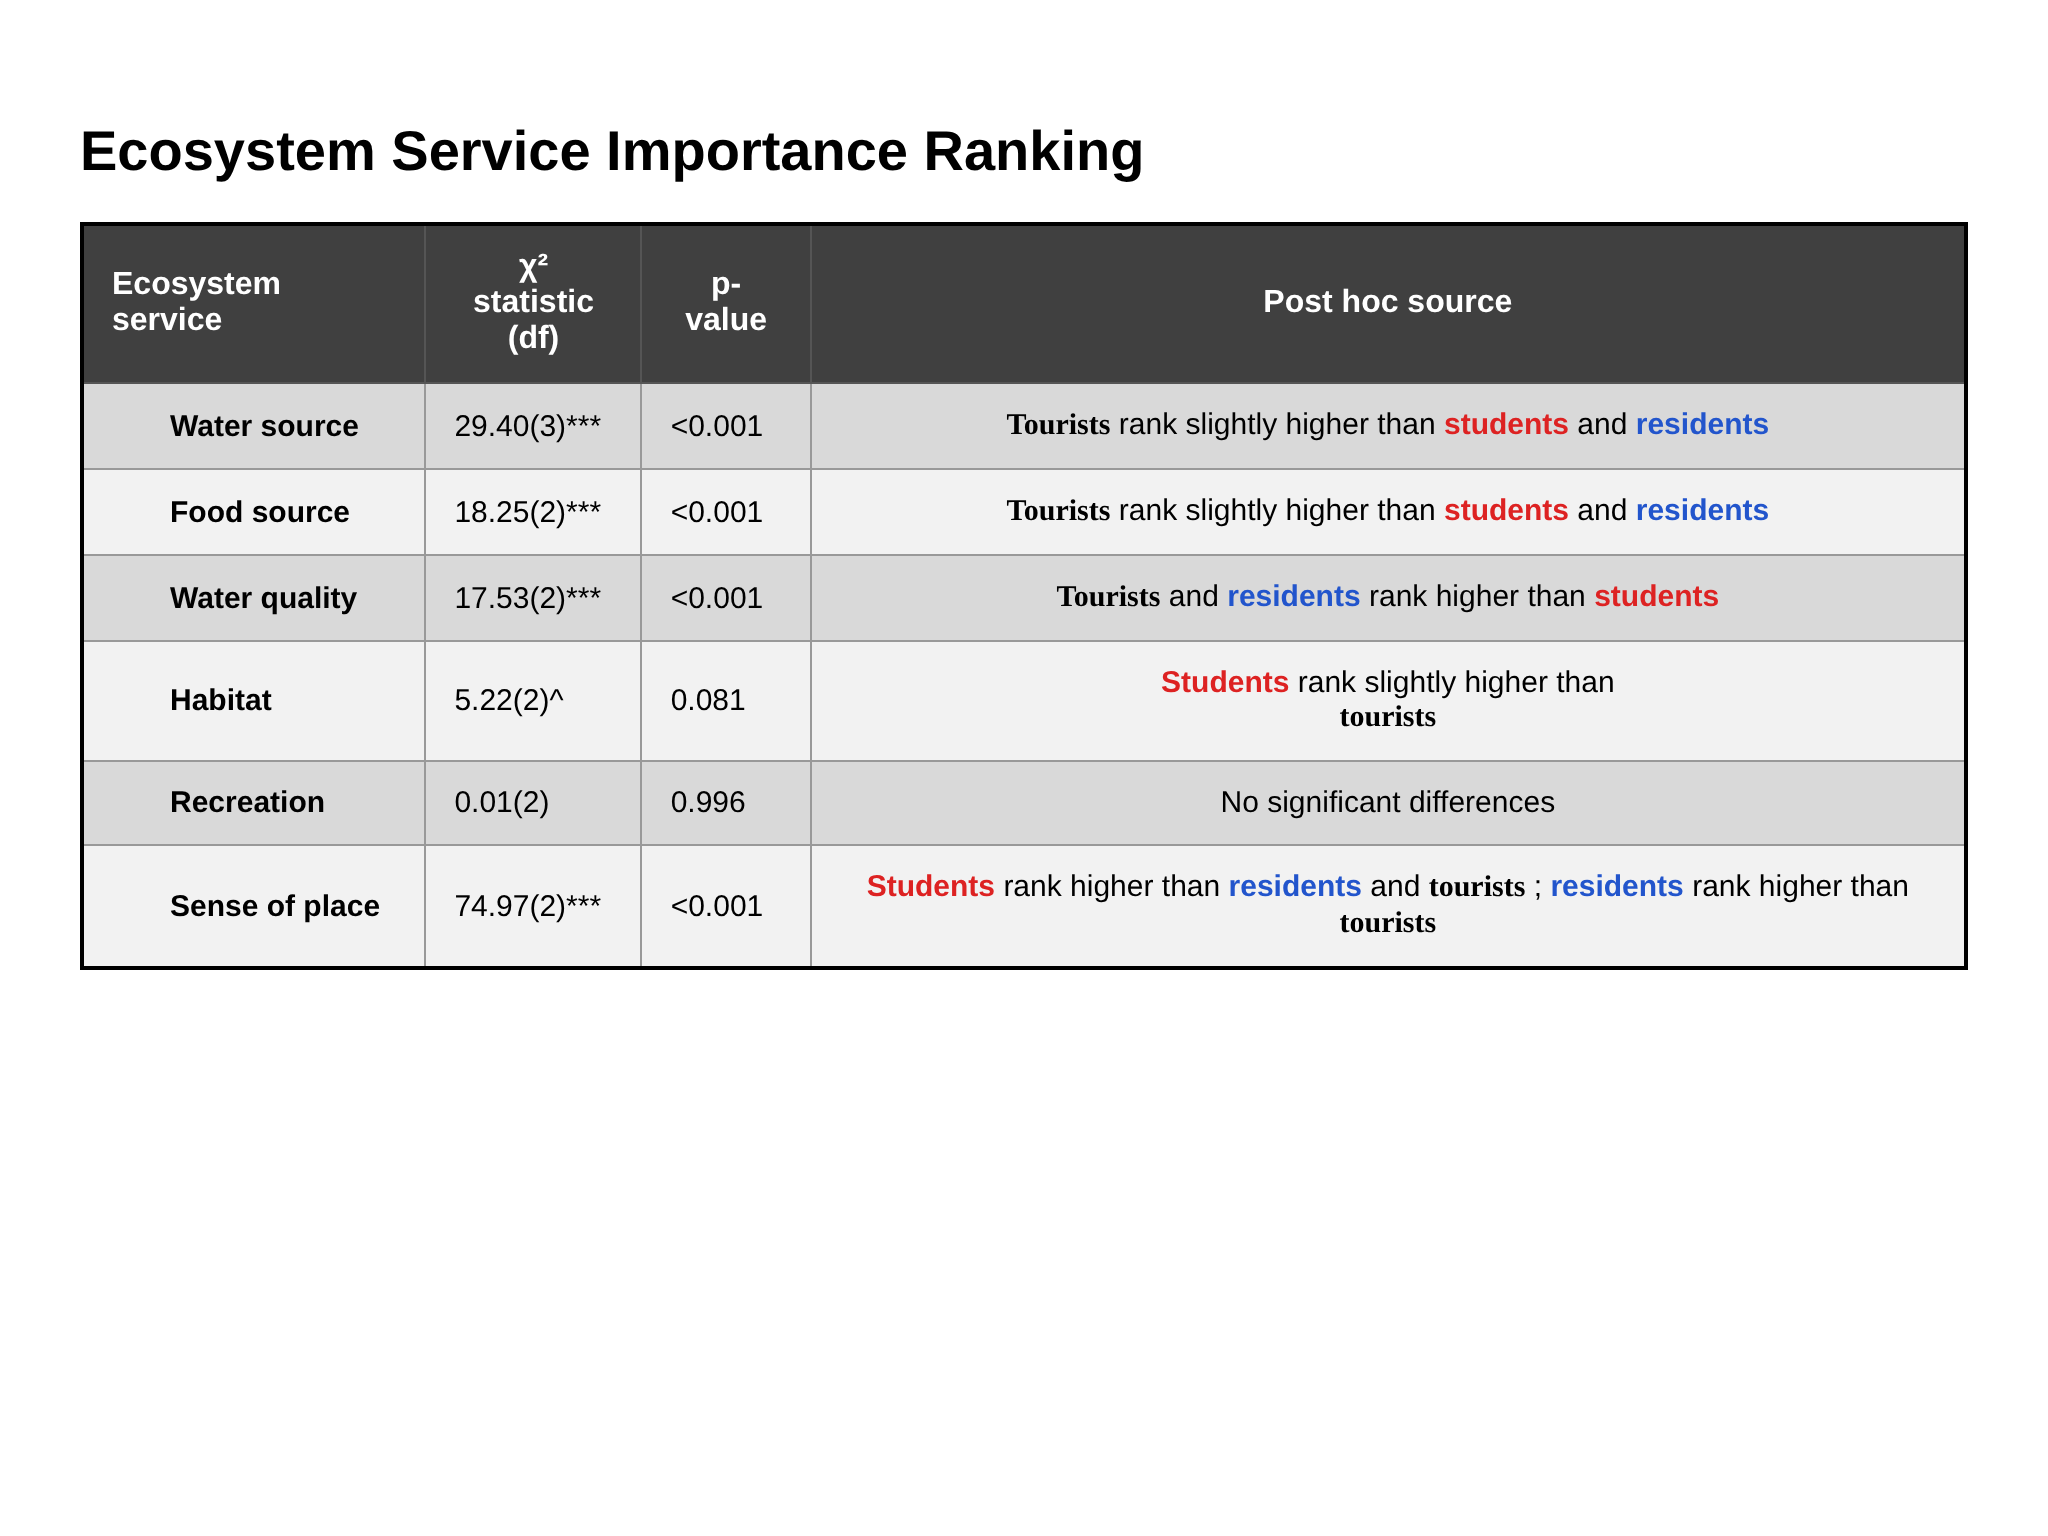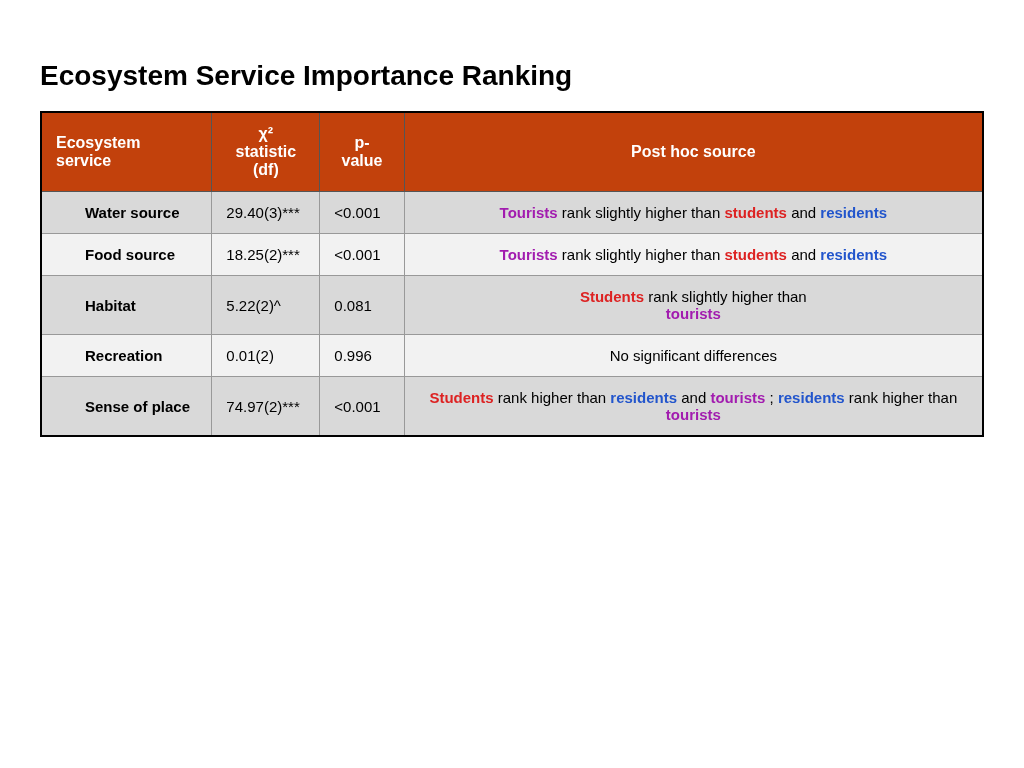--- a/index.html
+++ b/index.html
@@ -20,21 +20,21 @@
       font-weight: bold;
       color: #000000;
       margin-bottom: 19px;
     }
     table {
       width: 100%;
       border-collapse: collapse;
       border: 2px solid #000;
     }
     thead tr {
-      background-color: #c2410c;
+      background-color: #404040;
       color: #ffffff;
     }
     thead th {
       padding: 12px 14px;
       text-align: center;
       font-size: 16px;
       font-weight: bold;
       border: 1px solid #555;
     }
     thead th:first-child {
@@ -57,21 +57,21 @@
       font-size: 15px;
       color: #000;
       padding-left: 43px;
     }
     tbody td:nth-child(2),
     tbody td:nth-child(3) {
     }
     tbody td:nth-child(4) {
       text-align: center;
     }
-    .color-tourists { color: #a21caf; font-weight: bold; }
+    .color-tourists { color: #000000; font-weight: bold; font-family: Liberation Serif, serif; }
     .color-students { color: #dd2222; font-weight: bold; margin-top: 20px; }
     .color-residents { color: #2255cc; font-weight: bold; }
     .normal { color: #000; font-weight: normal; margin-top: 36px; }
   </style>
 </head>
 <body>
 
 <div class="page-container">
   <h1 class="page-title">Ecosystem Service Importance Ranking</h1>
 
@@ -110,20 +110,32 @@
         <td>&lt;0.001</td>
         <td>
           <span class="color-tourists">Tourists</span>
           <span class="normal"> rank slightly higher than </span>
           <span class="color-students">students</span>
           <span class="normal"> and </span>
           <span class="color-residents">residents</span>
         </td>
       </tr>
 
+      <tr>
+        <td>Water quality</td>
+        <td>17.53(2)***</td>
+        <td>&lt;0.001</td>
+        <td>
+          <span class="color-tourists">Tourists</span>
+          <span class="normal"> and </span>
+          <span class="color-residents">residents</span>
+          <span class="normal"> rank higher than </span>
+          <span class="color-students">students</span>
+        </td>
+      </tr>
 
       <tr>
         <td>Habitat</td>
         <td>5.22(2)^</td>
         <td>0.081</td>
         <td>
           <span class="color-students">Students</span>
           <span class="normal"> rank slightly higher than </span><br>
           <span class="color-tourists">tourists</span>
         </td>

